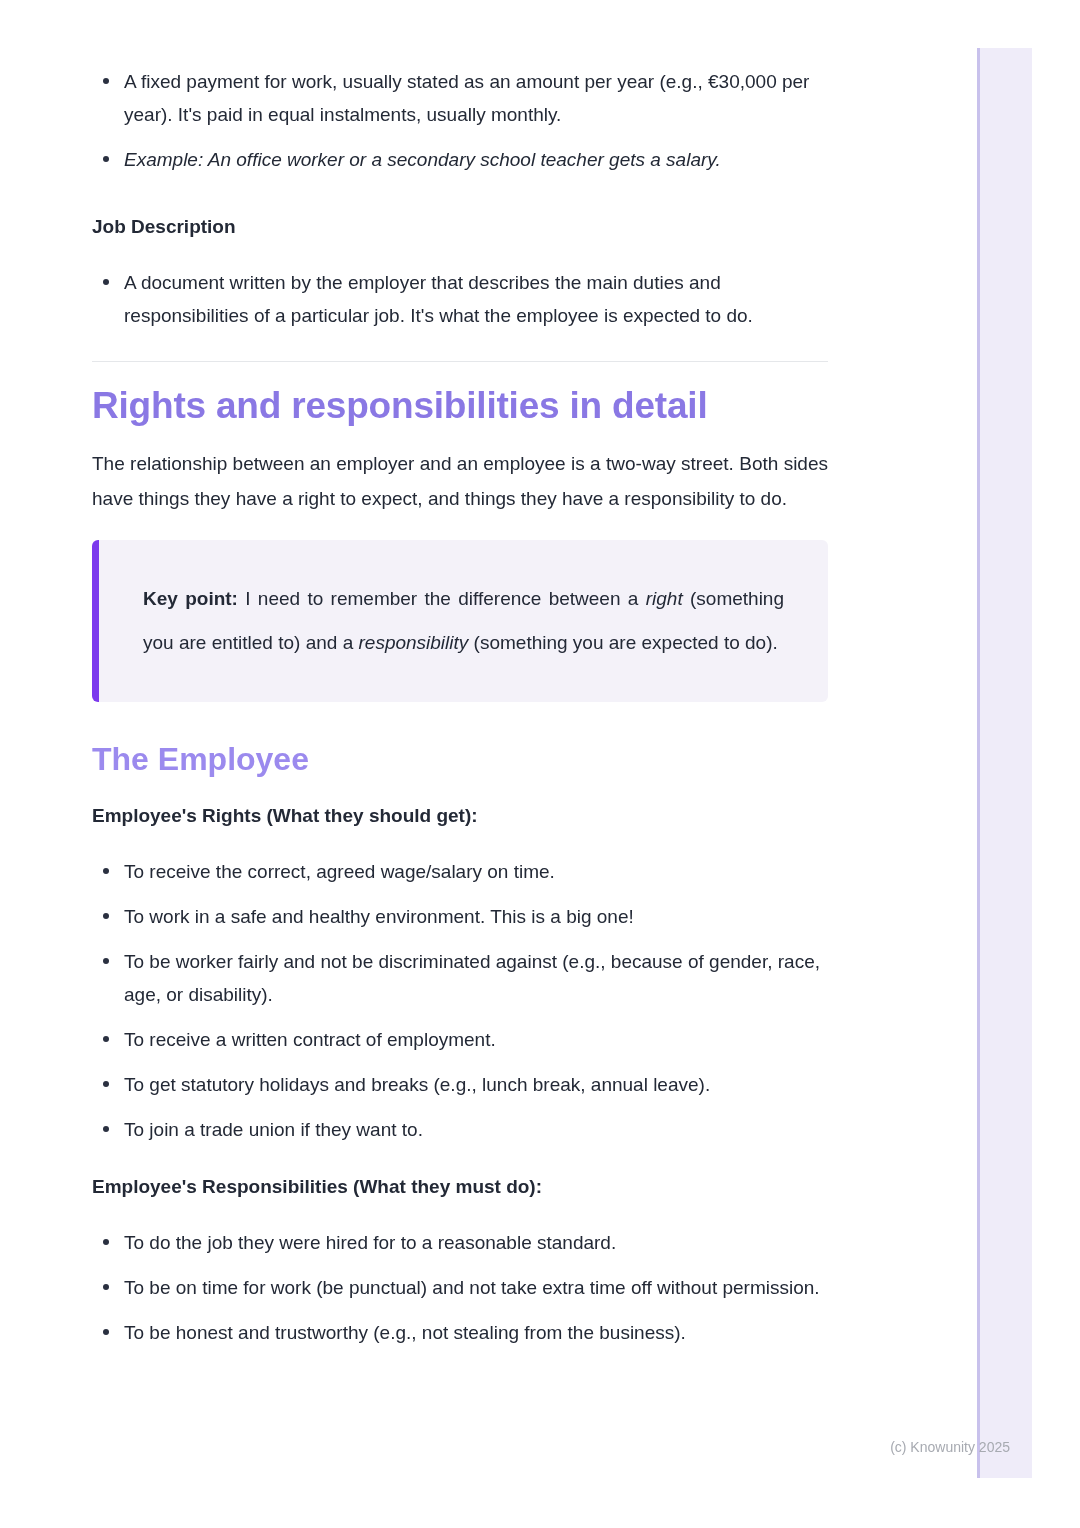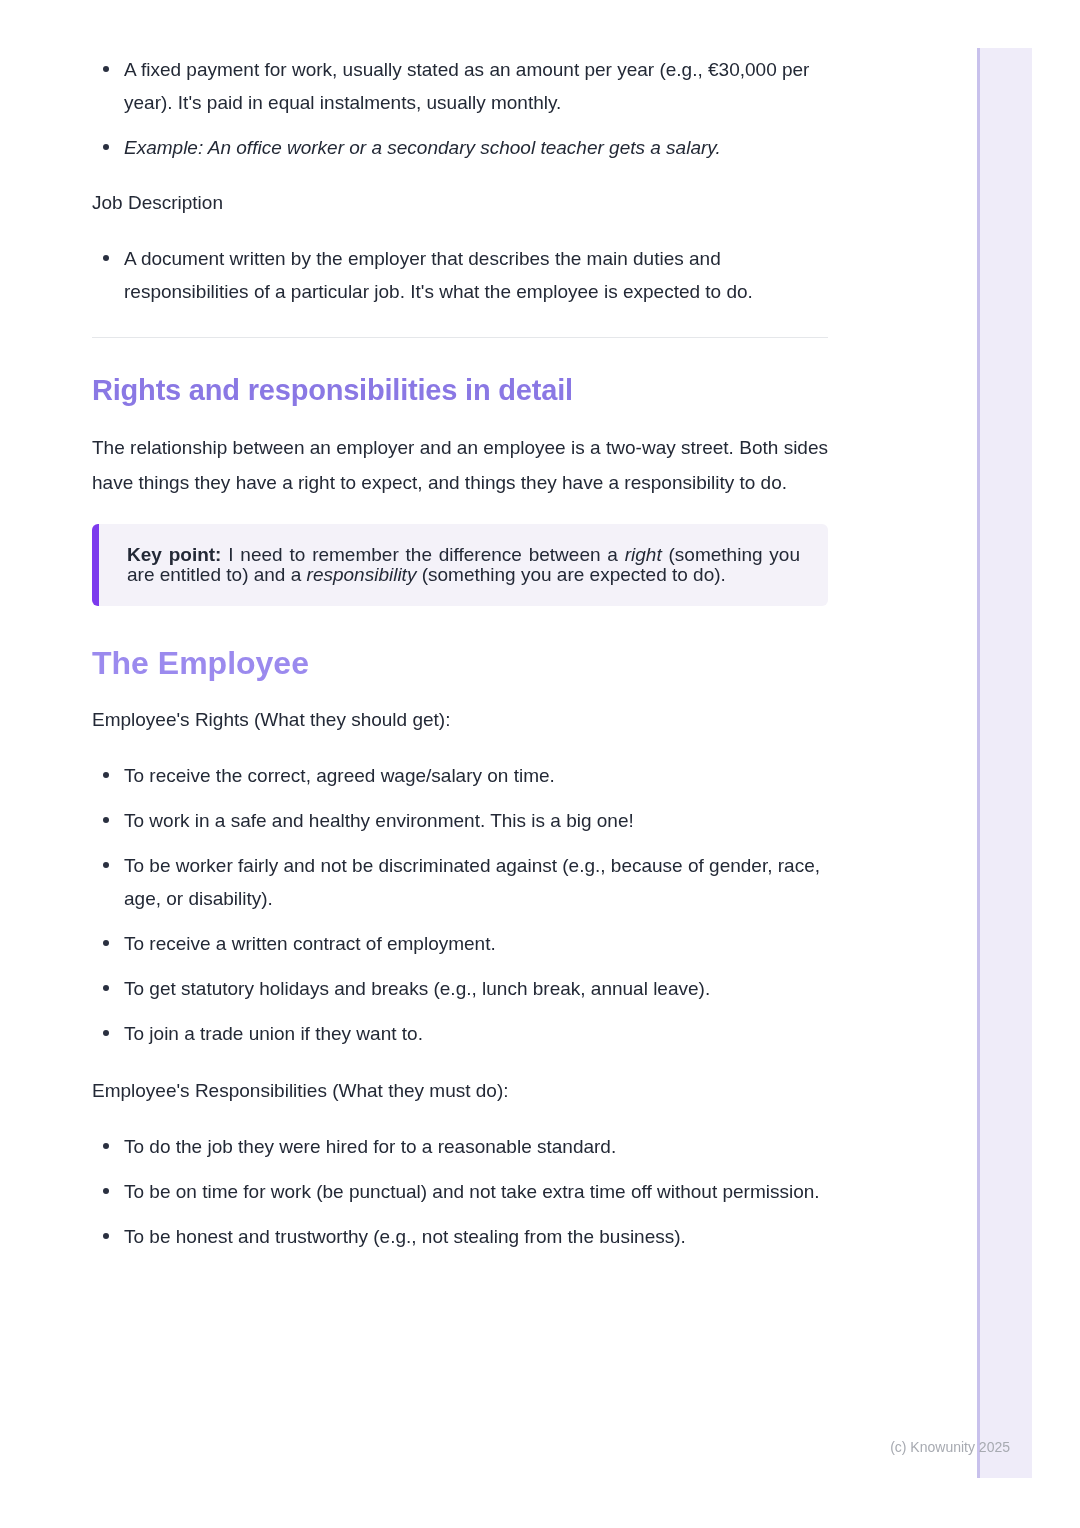--- a/index.html
+++ b/index.html
@@ -21,46 +21,46 @@
     font-family:"Liberation Sans","DejaVu Sans",sans-serif;
     color:var(--body-text);
   }
   .side-band{
     position:absolute;left:977px;top:48px;width:55px;height:1430px;
     background:var(--band-bg);
     border-left:3px solid var(--band-border);
     z-index:0;
   }
   .content{
-    position:absolute;left:92px;top:0;width:736px;padding-top:53px;
+    position:absolute;left:92px;top:12px;width:736px;padding-top:53px;
     font-size:19px;line-height:33px;z-index:1;
   }
   ul.bullets{margin:23px 0 0 0;padding:0 0 0 32px;list-style:none;}
   ul.bullets.first{margin-top:0;}
   ul.bullets li{position:relative;margin-bottom:12px;}
   ul.bullets li:last-child{margin-bottom:0;}
   ul.bullets li::before{
     content:"";position:absolute;left:-21px;top:13px;width:6px;height:6px;
     border-radius:50%;background:#2a3040;
   }
   li.italic{font-style:italic;}
-  h3.bold-heading{margin:22px 0 0 0;font-size:19px;font-weight:400;line-height:33px;color:var(--body-text);}
+  h3.bold-heading{margin:34px 0 0 0;font-size:19px;font-weight:700;line-height:33px;color:var(--body-text);}
   h3.bold-heading.mt24{margin-top:24px;}
   hr.divider{border:none;border-top:1px solid var(--divider);margin:29px 0 0 0;height:0;}
   h1.h1{
-    margin:32px 0 0 0;font-size:29px;font-weight:700;line-height:40px;
+    margin:24px 0 0 0;font-size:37px;font-weight:700;line-height:40px;
     color:var(--heading-purple);letter-spacing:-0.2px;
   }
   p.intro{margin:20px 0 0 0;line-height:35px;text-align:justify;}
   .callout{
     margin-top:24px;background:var(--callout-bg);
     border-left:7px solid var(--callout-border);
     border-radius:6px;padding:21px 28px;
   }
-  .callout p{margin:0;line-height:20px;text-align:justify;}
+  .callout p{margin:16px;line-height:44px;text-align:justify;}
   .callout strong{font-weight:700;}
   .callout em{font-style:italic;}
   h2.h2{
     margin:41px 0 0 0;font-size:32px;font-weight:600;line-height:32px;
     color:var(--subheading-purple);
   }
   .watermark{
     position:absolute;top:1439px;right:70px;z-index:2;
     font-size:14px;color:var(--watermark);line-height:16px;
   }

